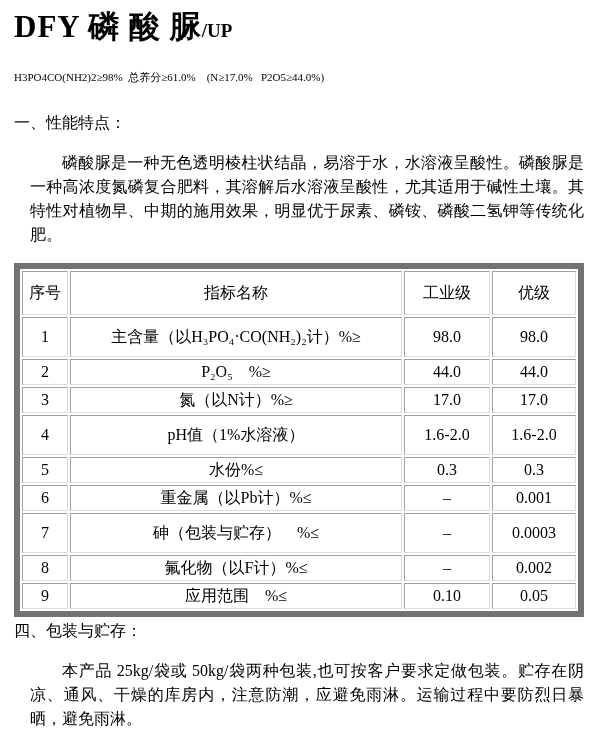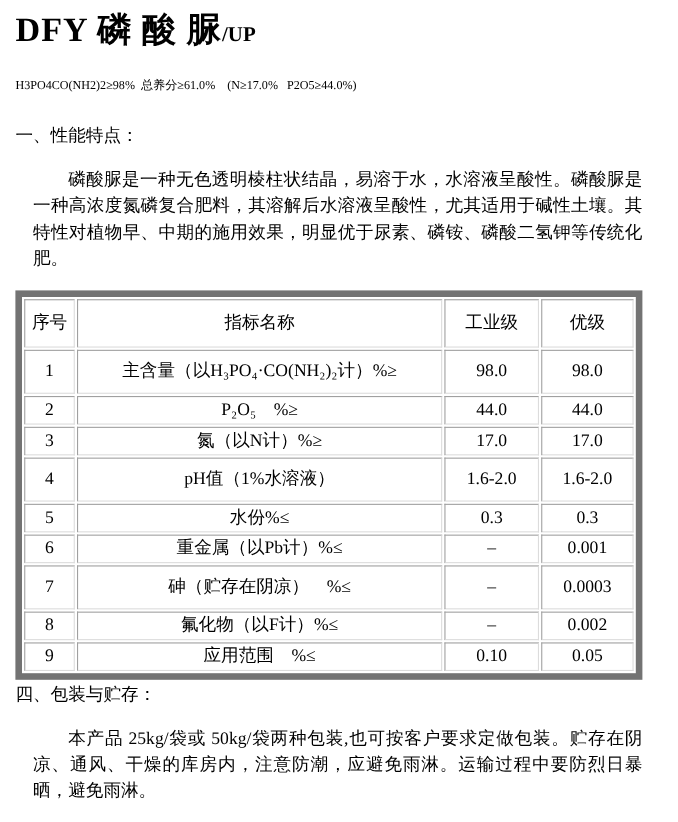--- a/index.html
+++ b/index.html
@@ -141,21 +141,21 @@
           <td>0.3</td>
         </tr>
         <tr class="row-short">
           <td>6</td>
           <td>重金属（以Pb计）%≤</td>
           <td>–</td>
           <td>0.001</td>
         </tr>
         <tr class="row-tall">
           <td>7</td>
-          <td>砷（贮存在阴凉）　%≤</td>
+          <td>砷（包装与贮存）　%≤</td>
           <td>–</td>
           <td>0.0003</td>
         </tr>
         <tr class="row-short">
           <td>8</td>
           <td>氟化物（以F计）%≤</td>
           <td>–</td>
           <td>0.002</td>
         </tr>
         <tr class="row-short">

